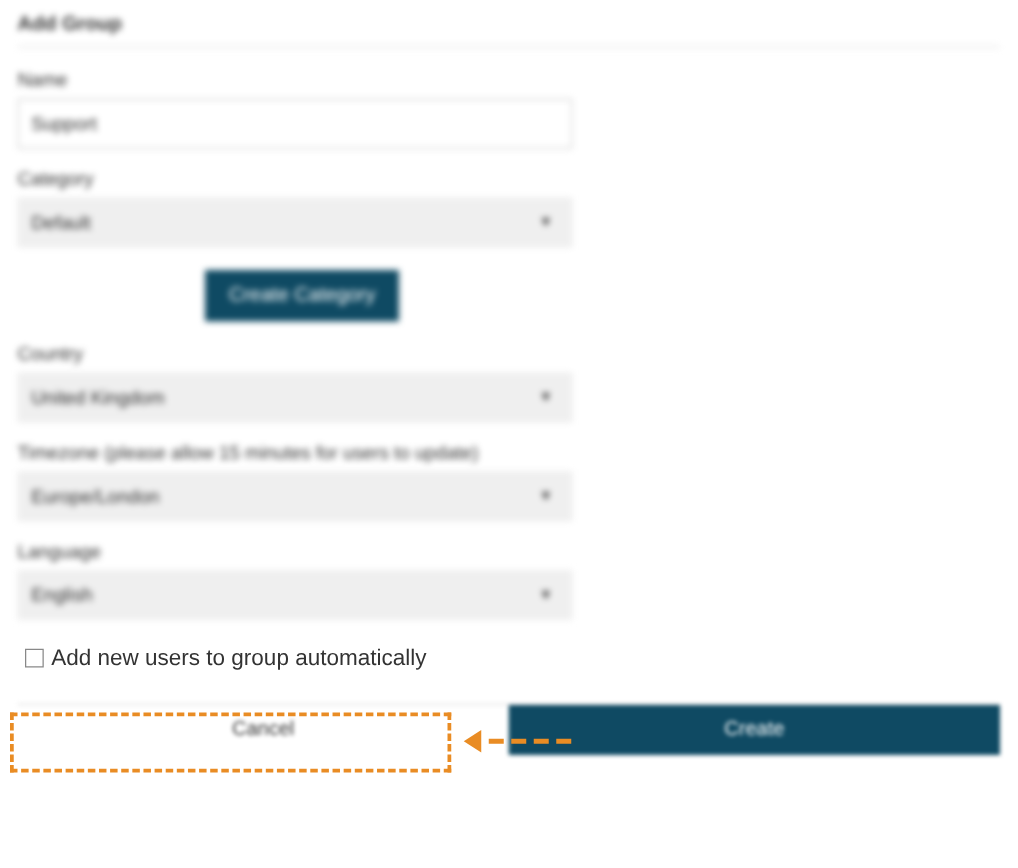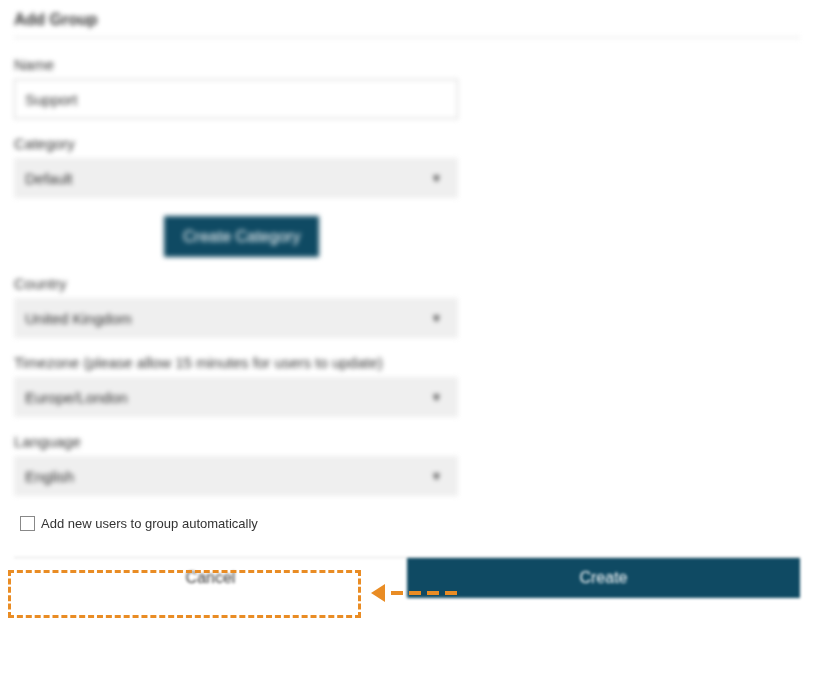--- a/index.html
+++ b/index.html
@@ -95,21 +95,21 @@
     .checkbox-box {
       width: 15px;
       height: 15px;
       border: 1px solid #888;
       background: #ffffff;
       margin-right: 6px;
       display: inline-block;
       cursor: pointer;
     }
     .checkbox-label {
-      font-size: 13px;
+      font-size: 18px;
       color: #333333;
     }
     .footer-row {
       display: flex;
       border-top: 1px solid #dddddd;
       height: 41px;
       filter: blur(1.8px);
     }
     .btn-footer {
       flex: 1;

